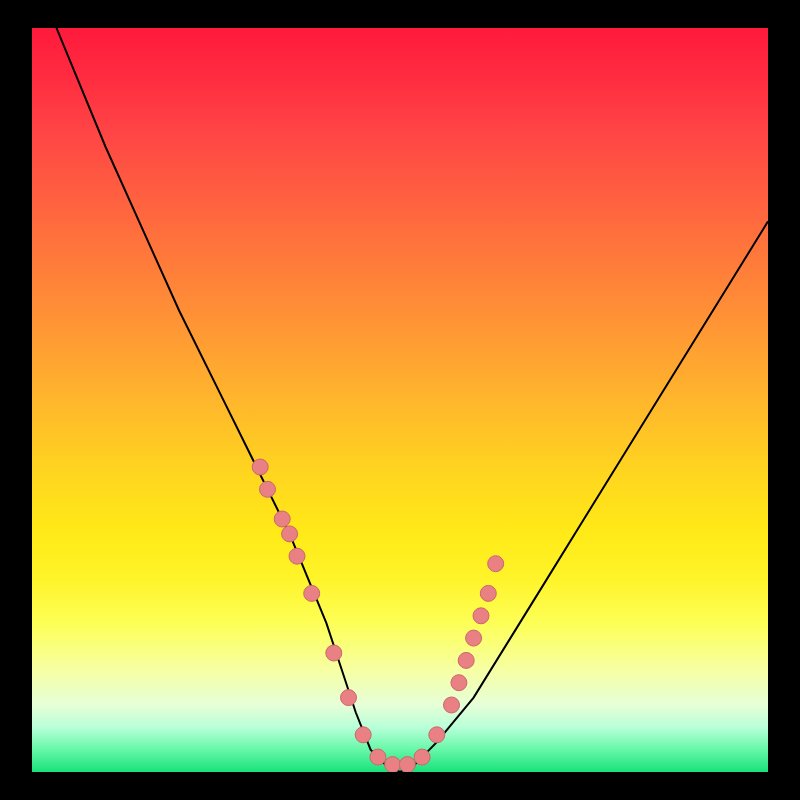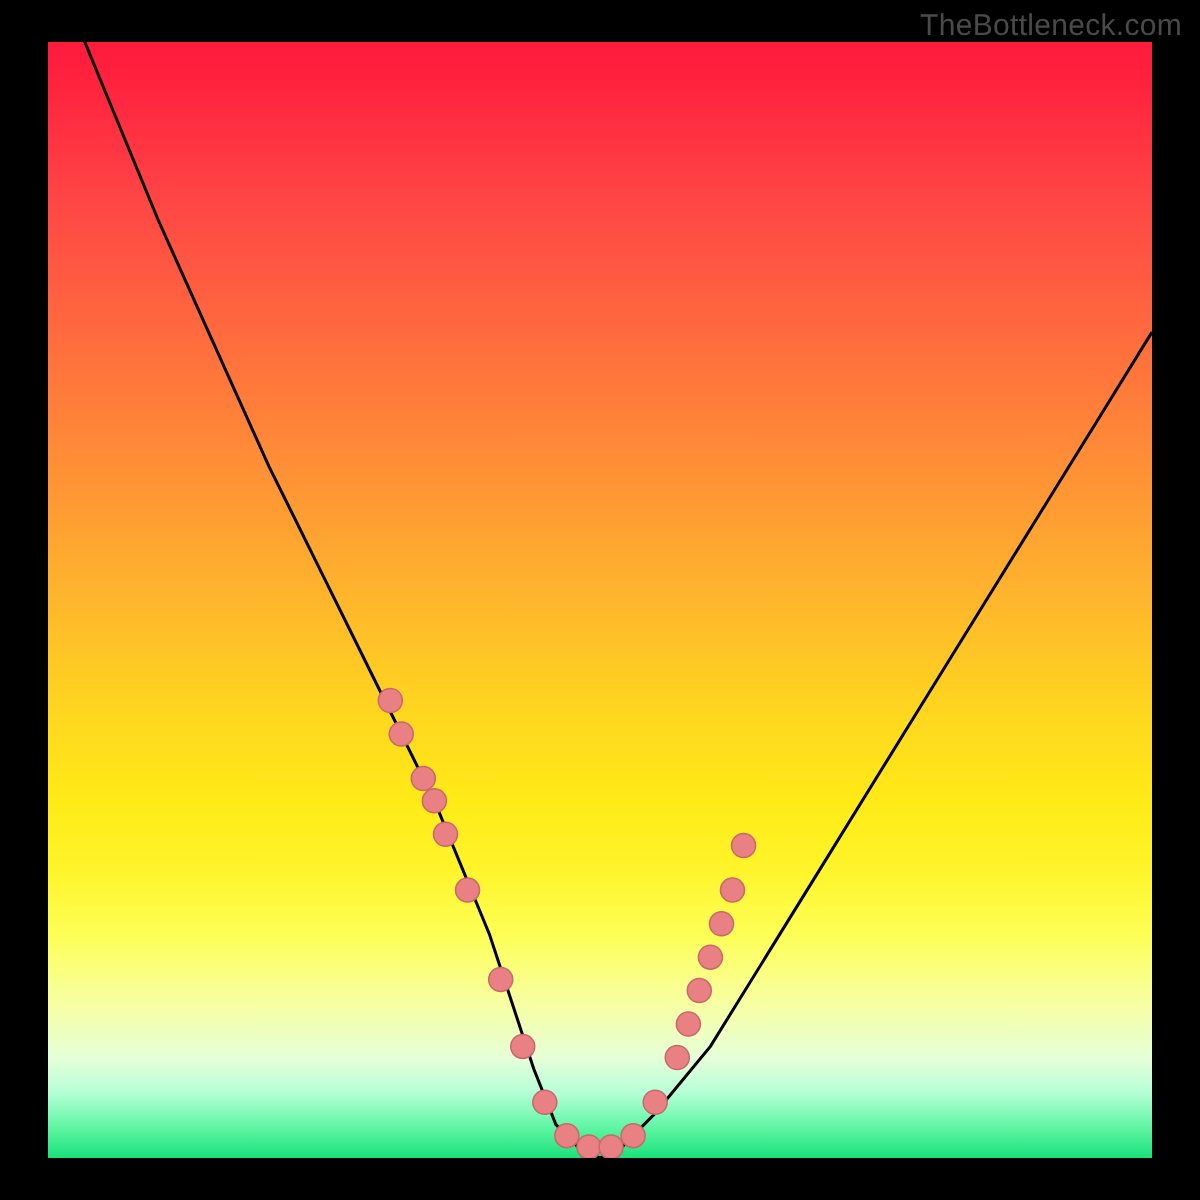--- a/index.html
+++ b/index.html
@@ -94,14 +94,13 @@
           <circle cx="426.9" cy="654.7" r="8" fill="#e98083" stroke="#c9686b" stroke-width="1"></circle>
           <circle cx="434.2" cy="632.4" r="8" fill="#e98083" stroke="#c9686b" stroke-width="1"></circle>
           <circle cx="441.6" cy="610.1" r="8" fill="#e98083" stroke="#c9686b" stroke-width="1"></circle>
           <circle cx="449.0" cy="587.8" r="8" fill="#e98083" stroke="#c9686b" stroke-width="1"></circle>
           <circle cx="456.3" cy="565.4" r="8" fill="#e98083" stroke="#c9686b" stroke-width="1"></circle>
           <circle cx="463.7" cy="535.7" r="8" fill="#e98083" stroke="#c9686b" stroke-width="1"></circle>
         </g>
     </svg>
   </div>
 
-  <div class="watermark">TheBottleneck.com</div>
 </div>
 
 </body></html>

